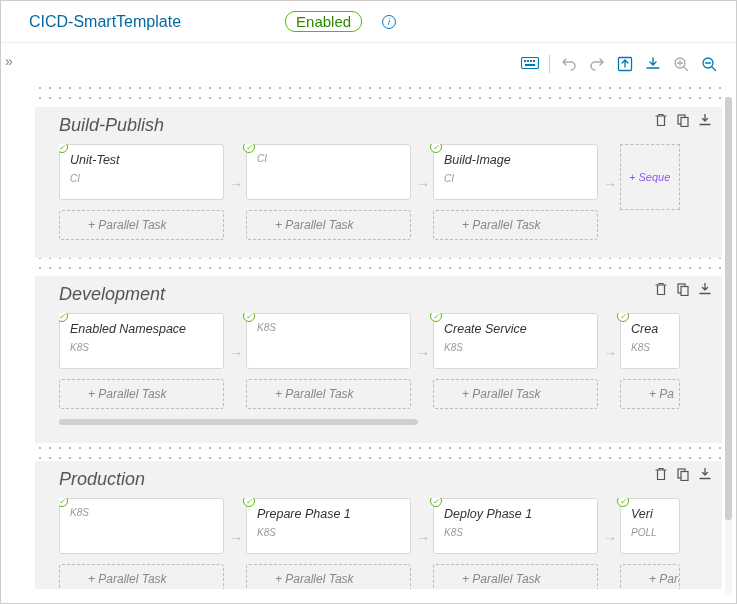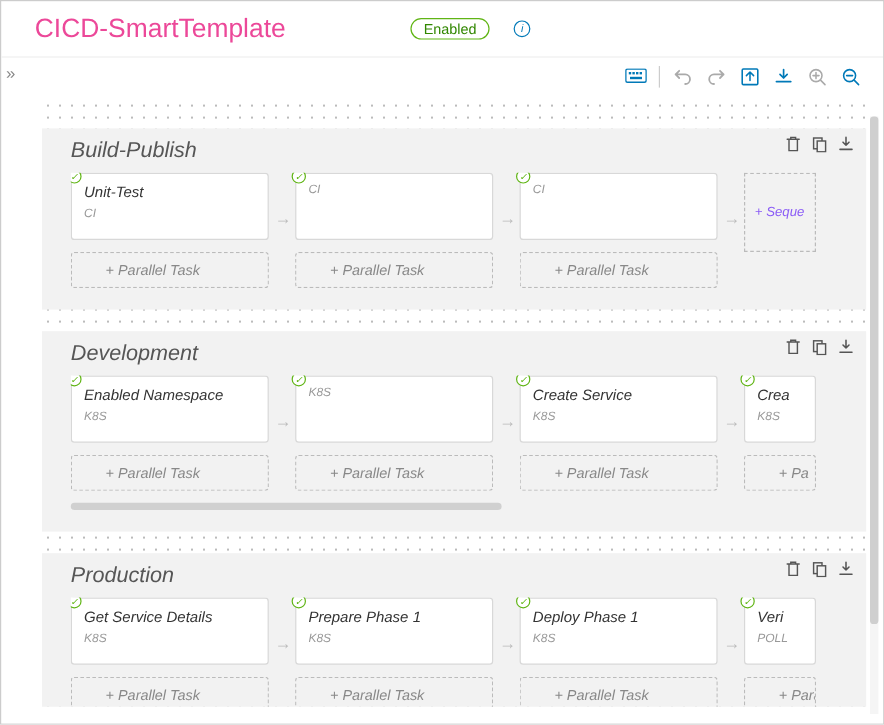--- a/index.html
+++ b/index.html
@@ -4,23 +4,23 @@
 <style>
   * { box-sizing: border-box; margin: 0; padding: 0; }
   body { font-family: -apple-system, BlinkMacSystemFont, "Segoe UI", Arial, sans-serif; background: #fff; }
   .window {
     width: 737px; height: 604px; border: 1px solid #ccc; position: relative; overflow: hidden;
   }
   .header {
     display: flex; align-items: center; padding: 10px 20px 10px 28px; gap: 14px;
     border-bottom: 1px solid #eee;
   }
-  .title { color: #ec4899; font-size: 22px; font-weight: 400; flex: 0 0 auto; }
+  .title { color: #0369a1; font-size: 16px; font-weight: 400; flex: 0 0 auto; }
   .badge {
-    border: 1px solid #60b515; color: #318700; font-size: 12px; padding: 1px 10px;
+    border: 1px solid #60b515; color: #318700; font-size: 15px; padding: 1px 10px;
     border-radius: 10px; background: #fff; margin-left: 90px;
   }
   .info-icon {
     width: 14px; height: 14px; border: 1px solid #0079b8; border-radius: 50%;
     color: #0079b8; font-size: 9px; line-height: 12px; text-align: center; font-style: italic;
     margin-left: 6px;
   }
   .canvas-area {
     position: absolute; top: 48px; left: 0; right: 0; bottom: 0; overflow: hidden;
   }
@@ -181,20 +181,21 @@
               <div class="task-card">
                 <div class="check">✓</div>
                 <div class="task-type">CI</div>
               </div>
               <div class="parallel">Parallel Task</div>
               <div class="flow-arrow">→</div>
             </div>
             <div class="task-col">
               <div class="task-card">
                 <div class="check">✓</div>
+                <div class="task-name">Build-Image</div>
                 <div class="task-type">CI</div>
               </div>
               <div class="parallel">Parallel Task</div>
               <div class="flow-arrow">→</div>
             </div>
             <div class="task-col" style="flex: 0 0 55px; min-width: 50px;">
               <div class="seq-placeholder">Seque</div>
             </div>
           </div>
         </div>
@@ -273,21 +274,20 @@
             <span>
               <svg width="14" height="14" viewBox="0 0 14 14">
                 <path d="M7 1.5 V8 M4.5 5.5 L7 8 L9.5 5.5 M2 11.5 H12" fill="none" stroke="#555" stroke-width="1.3" stroke-linecap="round" stroke-linejoin="round"></path>
               </svg>
             </span>
           </div>
           <div class="tasks">
             <div class="task-col">
               <div class="task-card">
                 <div class="check">✓</div>
-                <div class="task-name">Get Service Details</div>
                 <div class="task-type">K8S</div>
               </div>
               <div class="parallel">Parallel Task</div>
               <div class="flow-arrow">→</div>
             </div>
             <div class="task-col">
               <div class="task-card">
                 <div class="check">✓</div>
                 <div class="task-name">Prepare Phase 1</div>
                 <div class="task-type">K8S</div>

